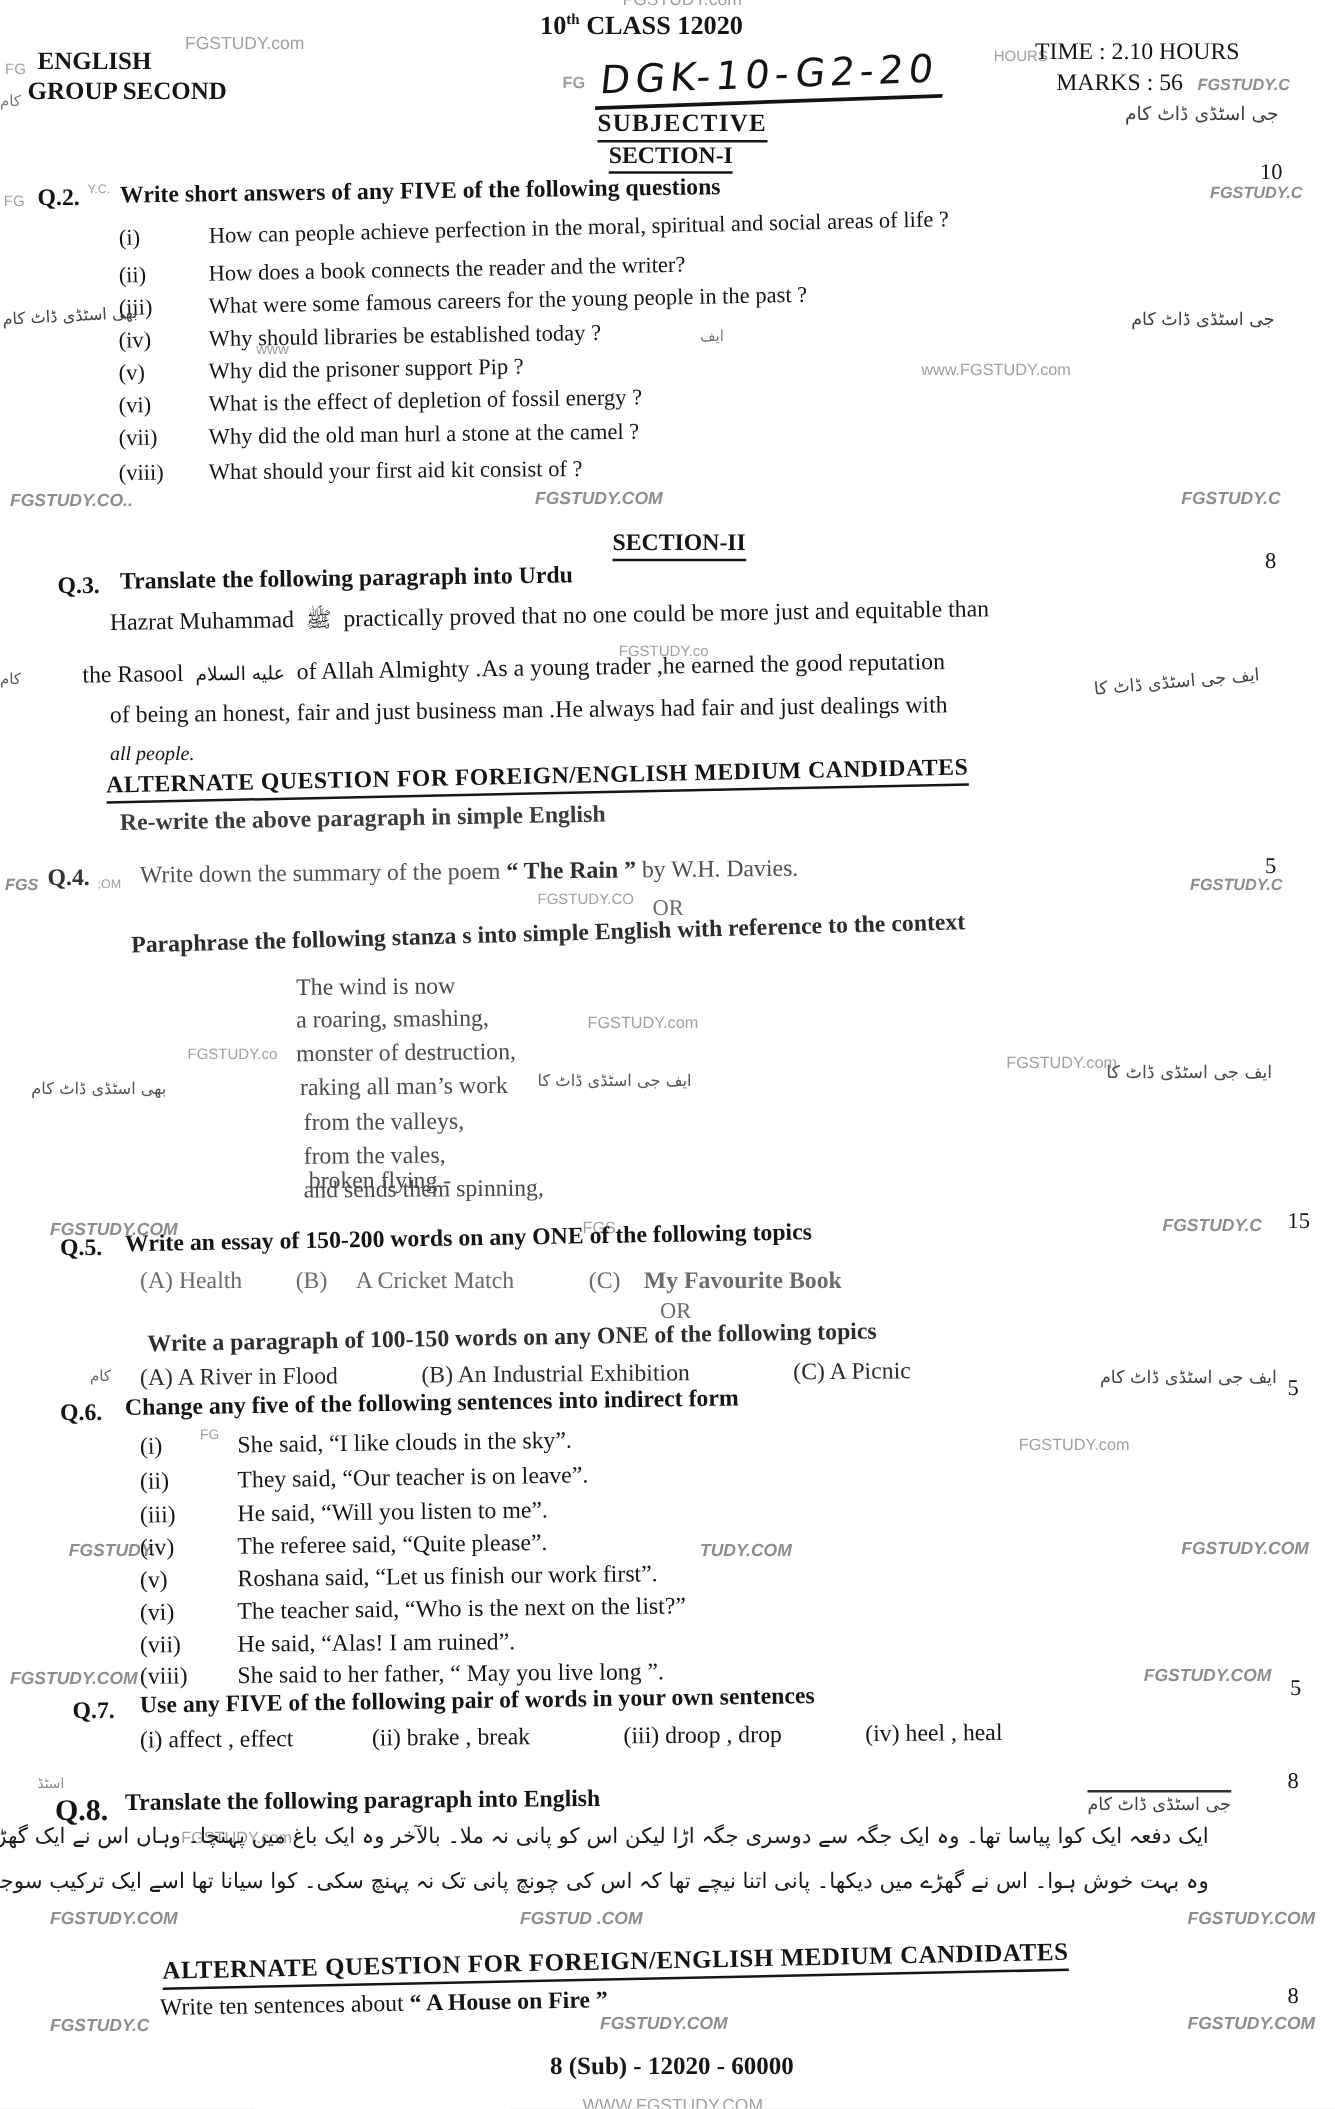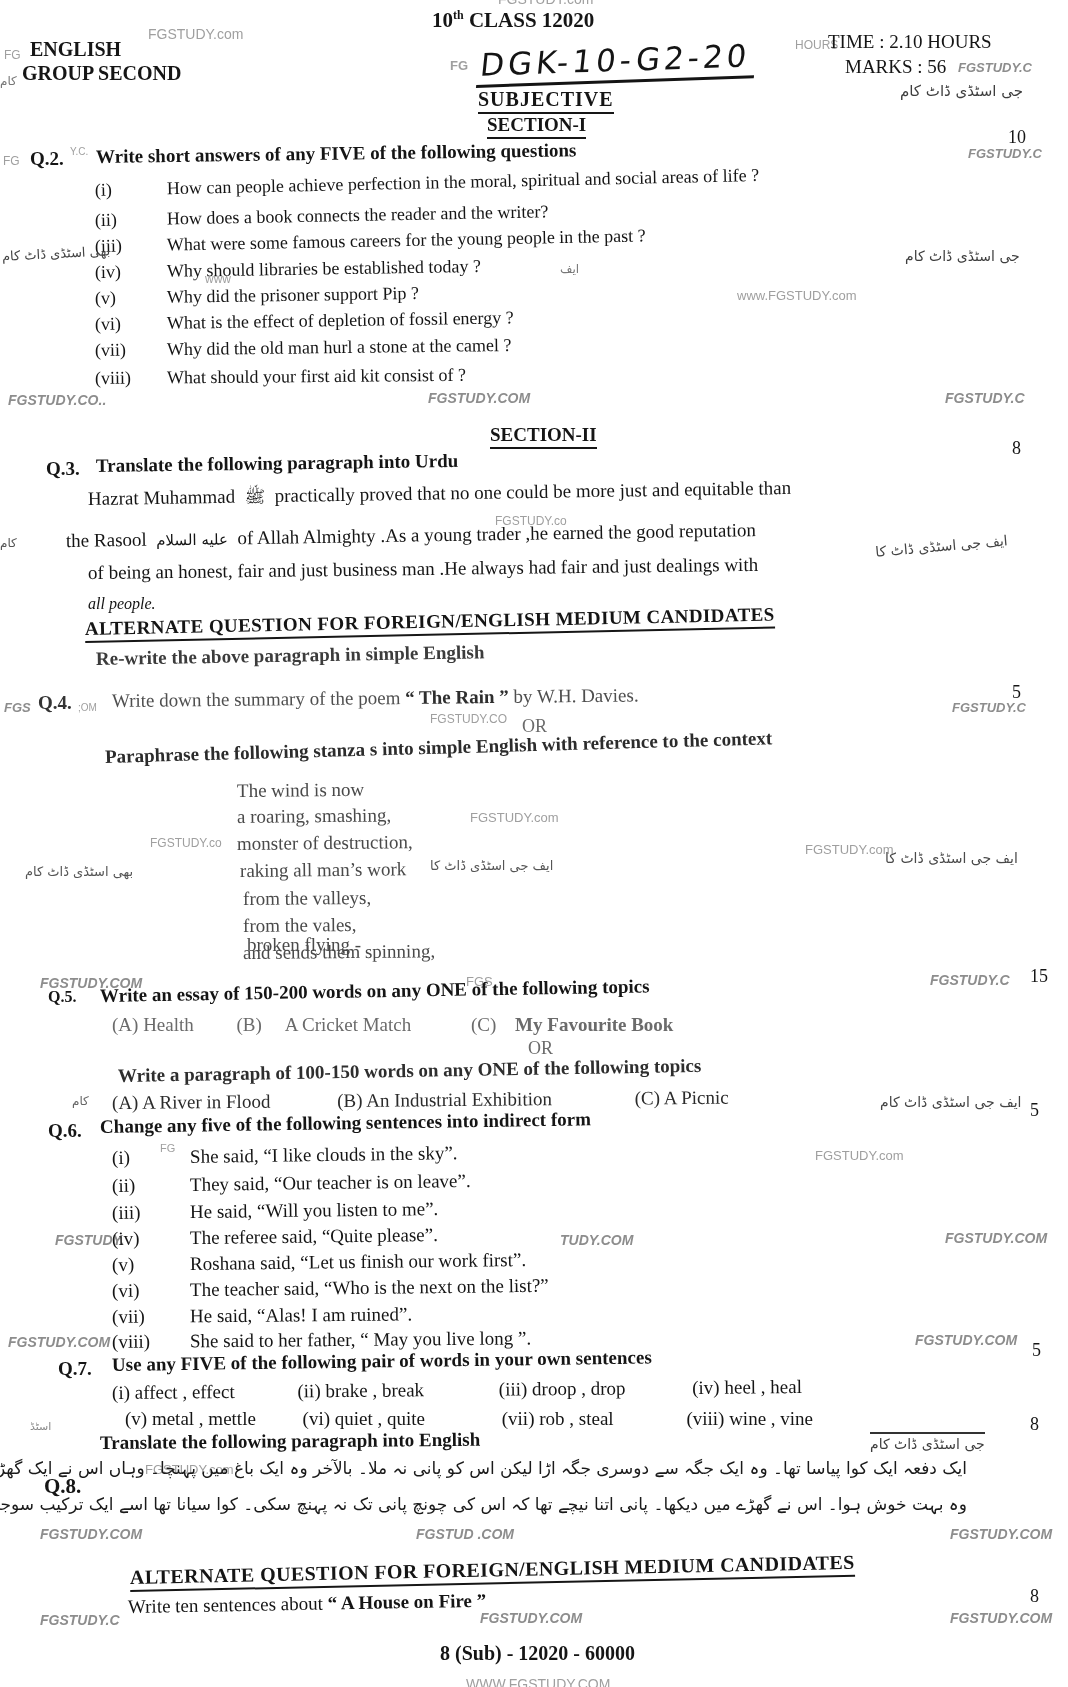--- a/index.html
+++ b/index.html
@@ -121,21 +121,21 @@
   <div class="abs gray" style="left:243px;top:888px;font-size:19px;transform:rotate(-0.5deg);transform-origin:left;">from the valleys,</div>
   <div class="abs gray" style="left:243px;top:915px;font-size:19px;transform:rotate(-0.5deg);transform-origin:left;">from the vales,</div>
   <div class="abs gray" style="left:243px;top:942px;font-size:19px;transform:rotate(-0.5deg);transform-origin:left;">and sends them spinning,</div>
   <div class="abs gray" style="left:247px;top:934px;font-size:19px;">broken flying -</div>
 
   <span class="abs wm" style="left:40px;top:975px;font-size:14px;">FGSTUDY.COM</span>
   <span class="abs wml" style="left:466px;top:974px;font-size:13px;">FGS</span>
   <span class="abs wm" style="left:930px;top:972px;font-size:14px;">FGSTUDY.C</span>
   <span class="abs" style="left:1030px;top:966px;font-size:18px;">15</span>
 
-  <span class="abs b" style="left:48px;top:988px;font-size:16px;">Q.5.</span>
+  <span class="abs b" style="left:48px;top:988px;font-size:19px;">Q.5.</span>
   <span class="abs b" style="left:100px;top:985px;font-size:19px;transform:rotate(-1deg);transform-origin:left;">Write an essay of 150-200 words on any ONE of the following topics</span>
 
   <div class="abs faded" style="left:112px;top:1014px;font-size:19px;">
     <span>(A)</span> <span>Health</span>
     <span style="margin-left:38px;">(B)</span> <span style="margin-left:18px;">A Cricket Match</span>
     <span style="margin-left:55px;">(C)</span> <span style="margin-left:14px;font-weight:bold;">My Favourite Book</span>
   </div>
   <span class="abs faded" style="left:528px;top:1038px;font-size:18px;">OR</span>
 
   <span class="abs b" style="left:118px;top:1065px;font-size:19px;color:#2e2e2e;transform:rotate(-1deg);transform-origin:left;">Write a paragraph of 100-150 words on any ONE of the following topics</span>
@@ -169,31 +169,25 @@
   <span class="abs" style="left:1032px;top:1340px;font-size:18px;">5</span>
 
   <span class="abs b" style="left:58px;top:1358px;font-size:19px;">Q.7.</span>
   <span class="abs b" style="left:112px;top:1354px;font-size:19px;transform:rotate(-0.8deg);transform-origin:left;">Use any FIVE of the following pair of words in your own sentences</span>
   <div class="abs" style="left:112px;top:1382px;font-size:19px;transform:rotate(-0.5deg);transform-origin:left;">
     <span>(i)</span> <span>affect , effect</span>
     <span style="margin-left:58px;">(ii)</span> <span>brake ,  break</span>
     <span style="margin-left:70px;">(iii)</span> <span>droop ,  drop</span>
     <span style="margin-left:62px;">(iv)</span> <span>heel  ,  heal</span>
   </div>
-  <div class="abs" style="left:125px;top:1408px;font-size:19px;">
-    <span>(v)</span> <span>metal ,  mettle</span>
-    <span style="margin-left:42px;">(vi)</span> <span>quiet ,  quite</span>
-    <span style="margin-left:72px;">(vii)</span> <span>rob   ,   steal</span>
-    <span style="margin-left:68px;">(viii)</span> <span>wine ,  vine</span>
-  </div>
 
   <span class="abs urdu" style="left:870px;top:1432px;font-size:14px;color:#3e3e3e;border-top:2px solid #333;padding-top:2px;">جی اسٹڈی ڈاٹ کام</span>
   <span class="abs" style="left:1030px;top:1414px;font-size:18px;">8</span>
   <span class="abs urdu" style="left:30px;top:1420px;font-size:11px;color:#888;">اسٹڈ</span>
-  <span class="abs b" style="left:44px;top:1436px;font-size:21px;margin-top:38px;">Q.8.</span>
+  <span class="abs b" style="left:44px;top:1436px;font-size:24px;">Q.8.</span>
   <span class="abs b" style="left:100px;top:1432px;font-size:19px;transform:rotate(-0.5deg);transform-origin:left;">Translate the following paragraph into English</span>
   <span class="abs wml" style="left:145px;top:1462px;font-size:13px;">FGSTUDY.com</span>
   <div class="abs urdu" style="left:255px;top:1458px;width:712px;font-size:17px;text-align:right;color:#1a1a1a;">ایک دفعہ ایک کوا پیاسا تھا۔ وہ ایک جگہ سے دوسری جگہ اڑا لیکن اس کو پانی نہ ملا۔ بالآخر وہ ایک باغ میں پہنچا۔ وہاں اس نے ایک گھڑا دیکھا ۔</div>
   <div class="abs urdu" style="left:300px;top:1494px;width:667px;font-size:17px;text-align:right;color:#1a1a1a;">وہ بہت خوش ہوا۔ اس نے گھڑے میں دیکھا۔ پانی اتنا نیچے تھا کہ اس کی چونچ پانی تک نہ پہنچ سکی۔ کوا سیانا تھا اسے ایک ترکیب سوجھی ۔</div>
 
   <span class="abs wm" style="left:40px;top:1526px;font-size:14px;">FGSTUDY.COM</span>
   <span class="abs wm" style="left:416px;top:1526px;font-size:14px;">FGSTUD .COM</span>
   <span class="abs wm" style="left:950px;top:1526px;font-size:14px;">FGSTUDY.COM</span>
 
   <span class="abs b u" style="left:130px;top:1566px;font-size:20px;transform:rotate(-1.2deg);transform-origin:left;letter-spacing:0.4px;">ALTERNATE QUESTION FOR FOREIGN/ENGLISH MEDIUM CANDIDATES</span>

